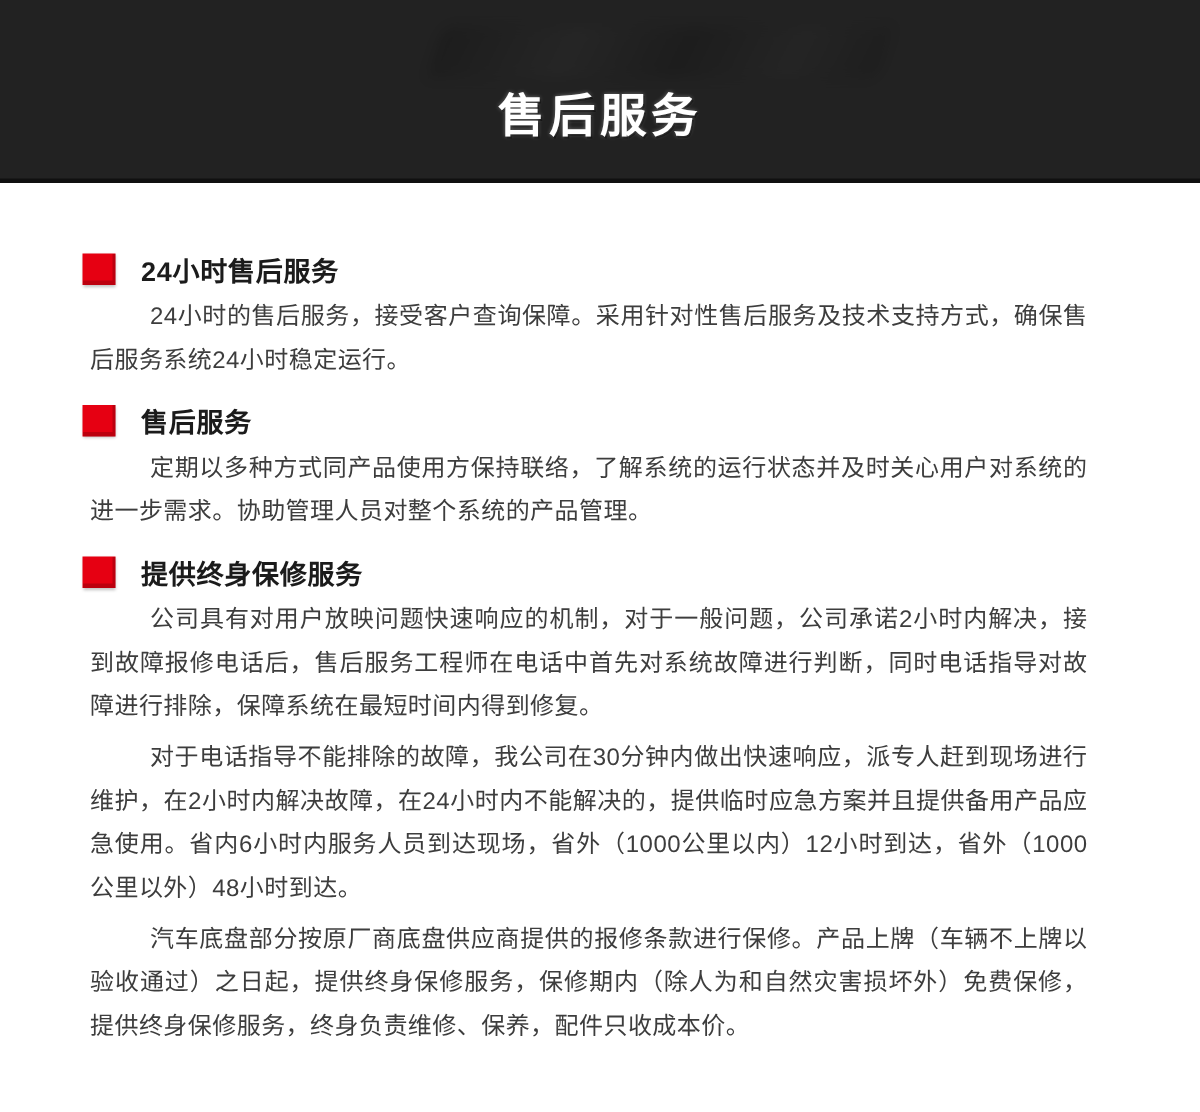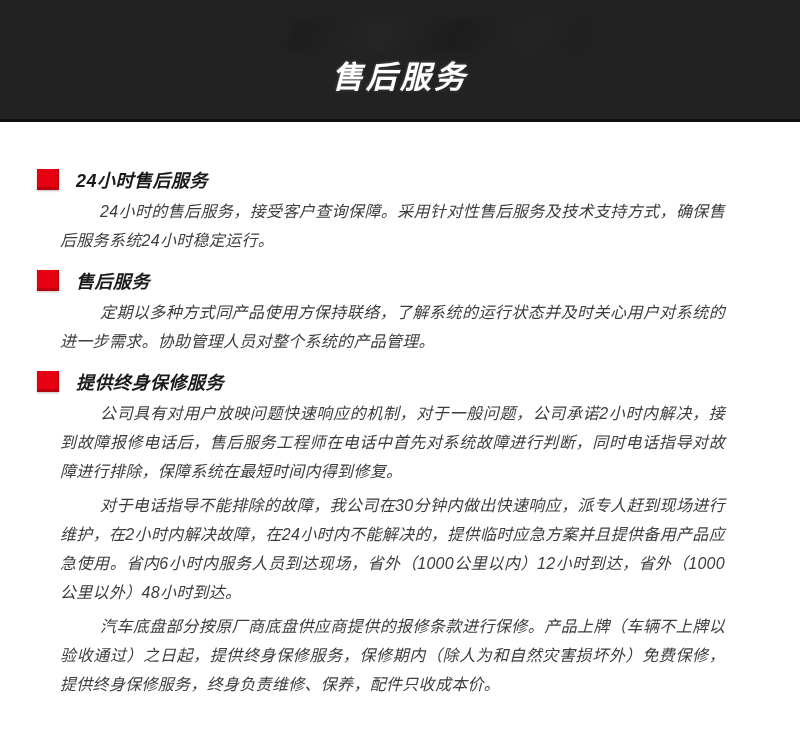--- a/index.html
+++ b/index.html
@@ -11,21 +11,21 @@
     --page-bg:#ffffff;
   }
   *{margin:0;padding:0;box-sizing:border-box;}
   html,body{background:#ffffff;}
   body{
     width:800px;height:741px;
     font-family:"Liberation Sans","DejaVu Sans",sans-serif;
     background:var(--page-bg);
     overflow:hidden;
   }
-  .page{width:800px;height:741px;background:var(--page-bg);font-style:italic;}
+  .page{width:800px;height:741px;background:var(--page-bg);}
 
   
   .banner{
     position:relative;
     width:100%;height:122px;
     background:var(--banner-bg);
     border-bottom:3px solid var(--banner-border);
     overflow:hidden;
   }
   .watermark{
@@ -52,21 +52,21 @@
   }
 
   
   .content{
     padding:32px 45px 0 0;
   }
   .section{margin-bottom:2px;}
   .heading-row{
     display:flex;
     align-items:center;
-    padding-left:37px;
+    padding-left:55px;
     margin:12px 0 5px 0;
     height:26px;
   }
   .bullet{
     width:22px;height:21px;
     background:var(--accent);
     box-shadow:inset -2px -3px 0 rgba(0,0,0,0.18), 0 1px 2px rgba(0,0,0,0.25);
     flex:0 0 auto;
   }
   .heading{

